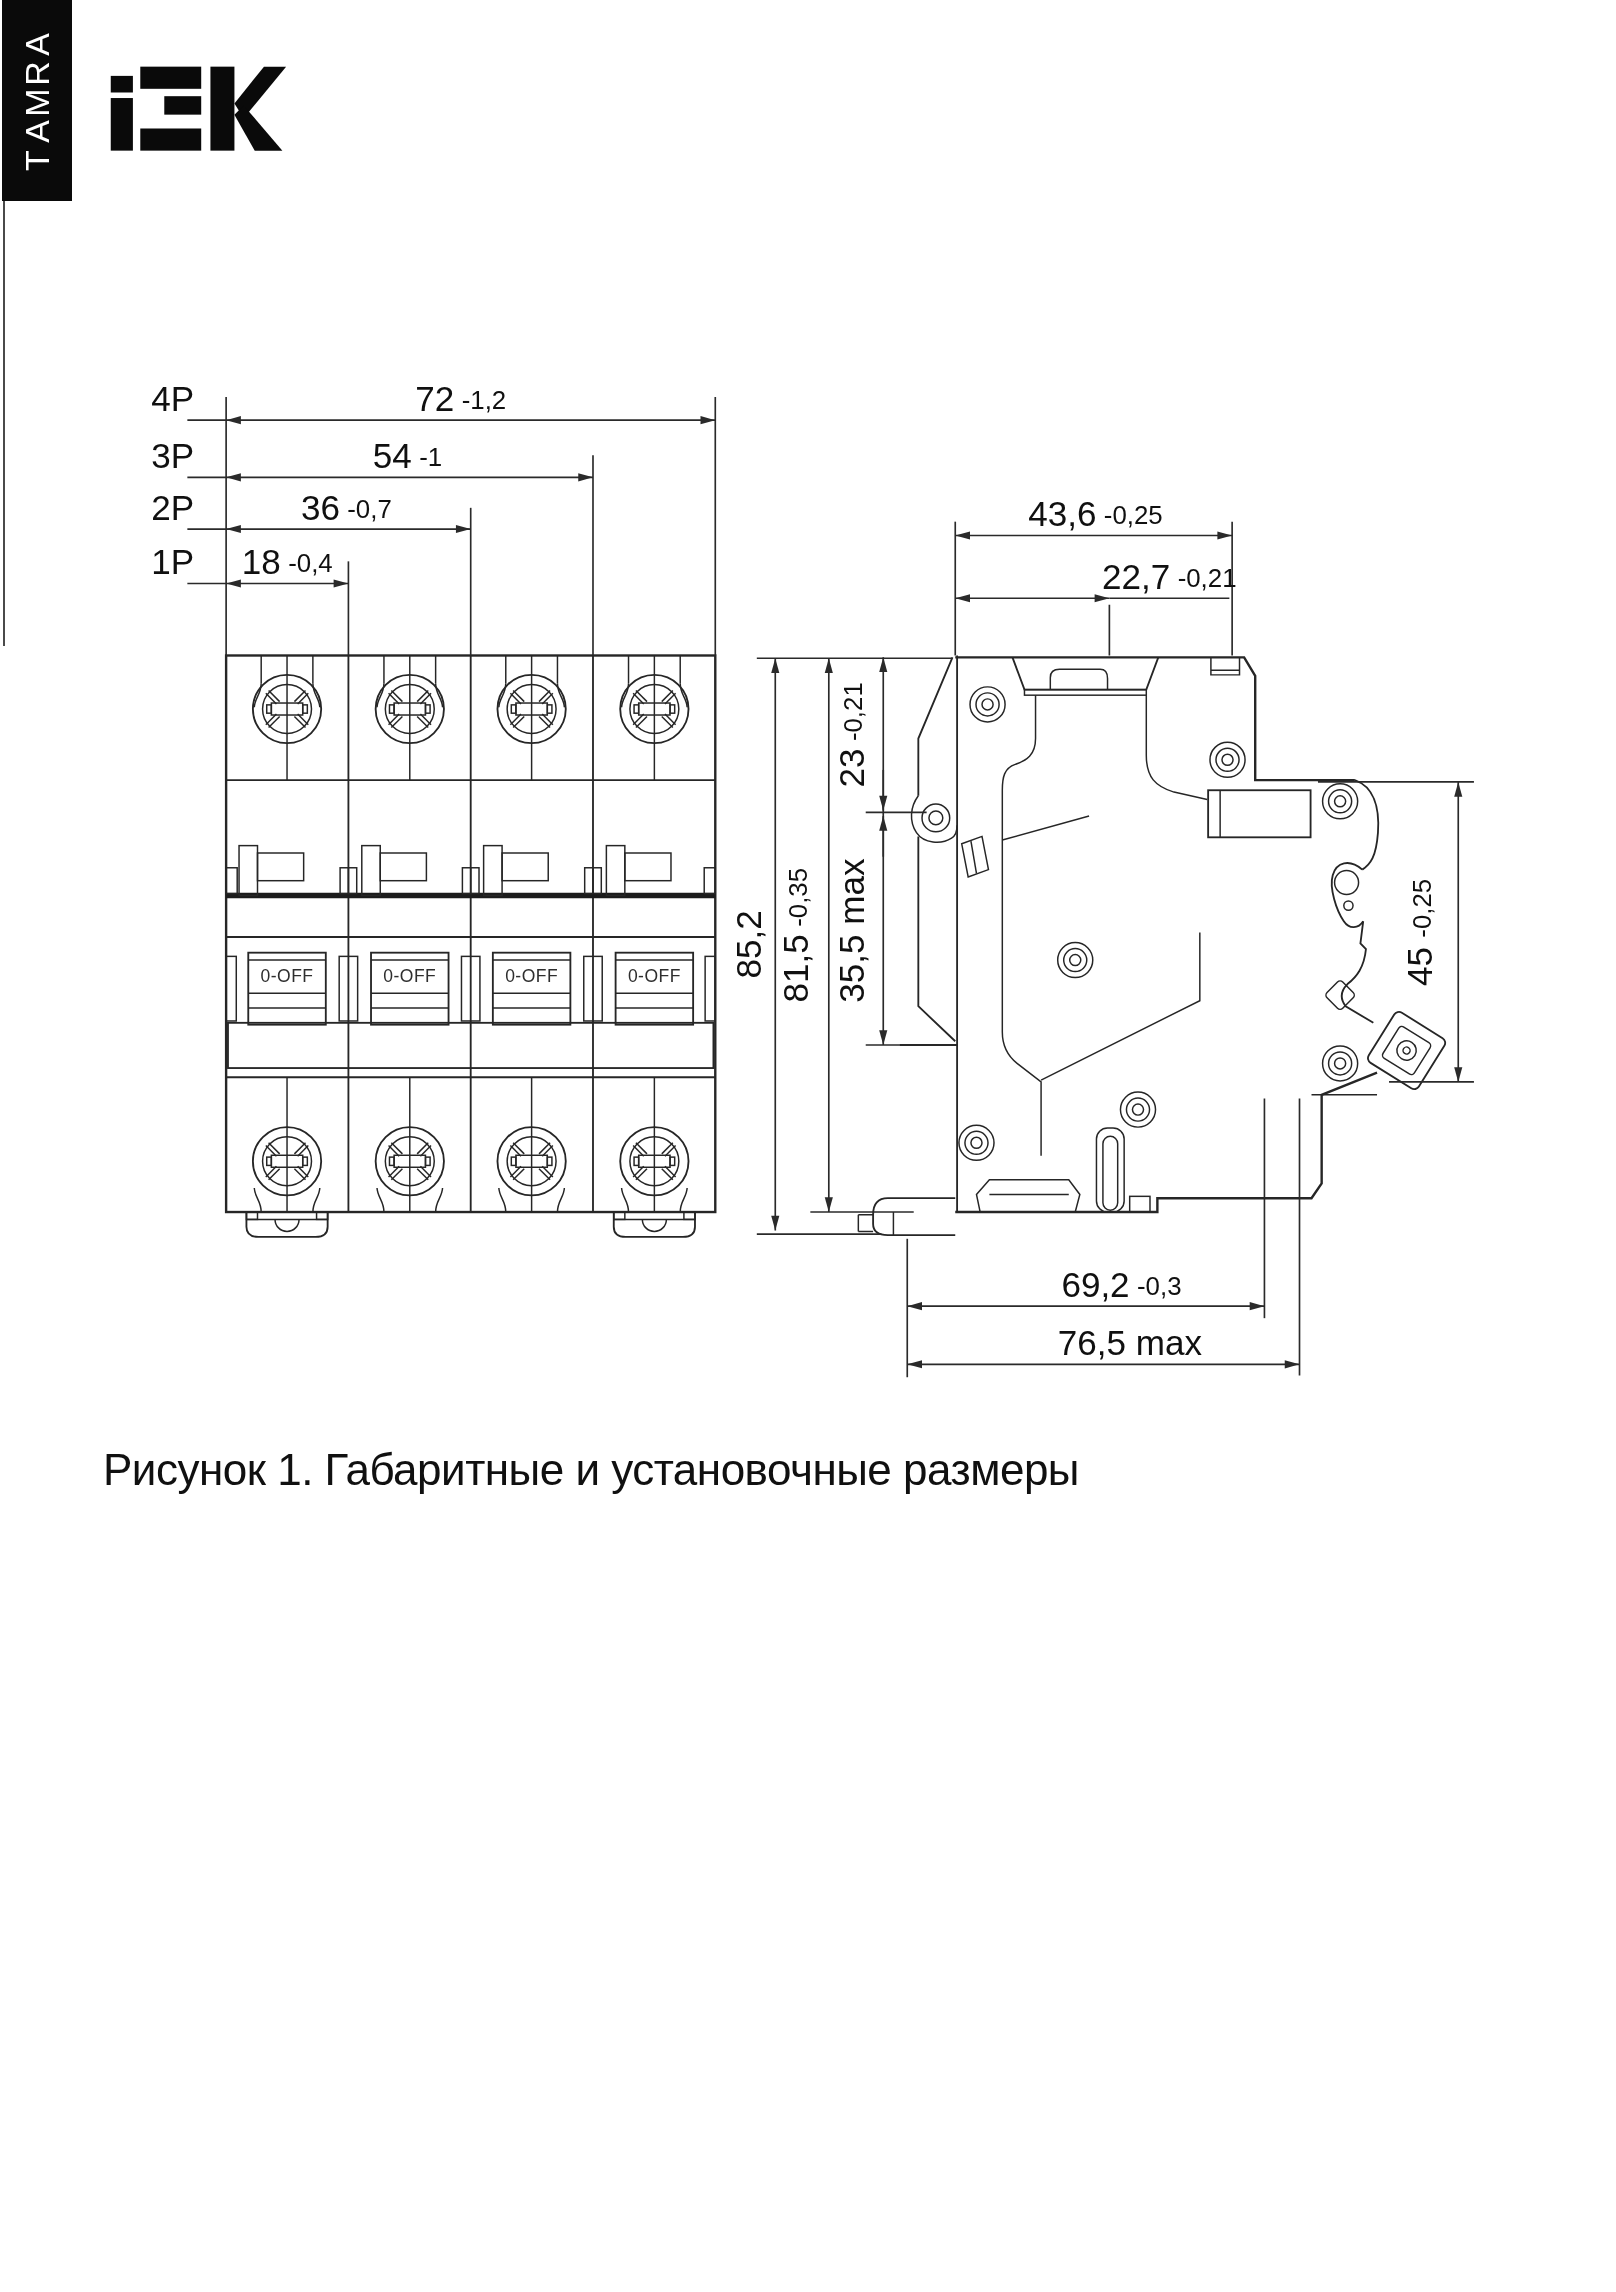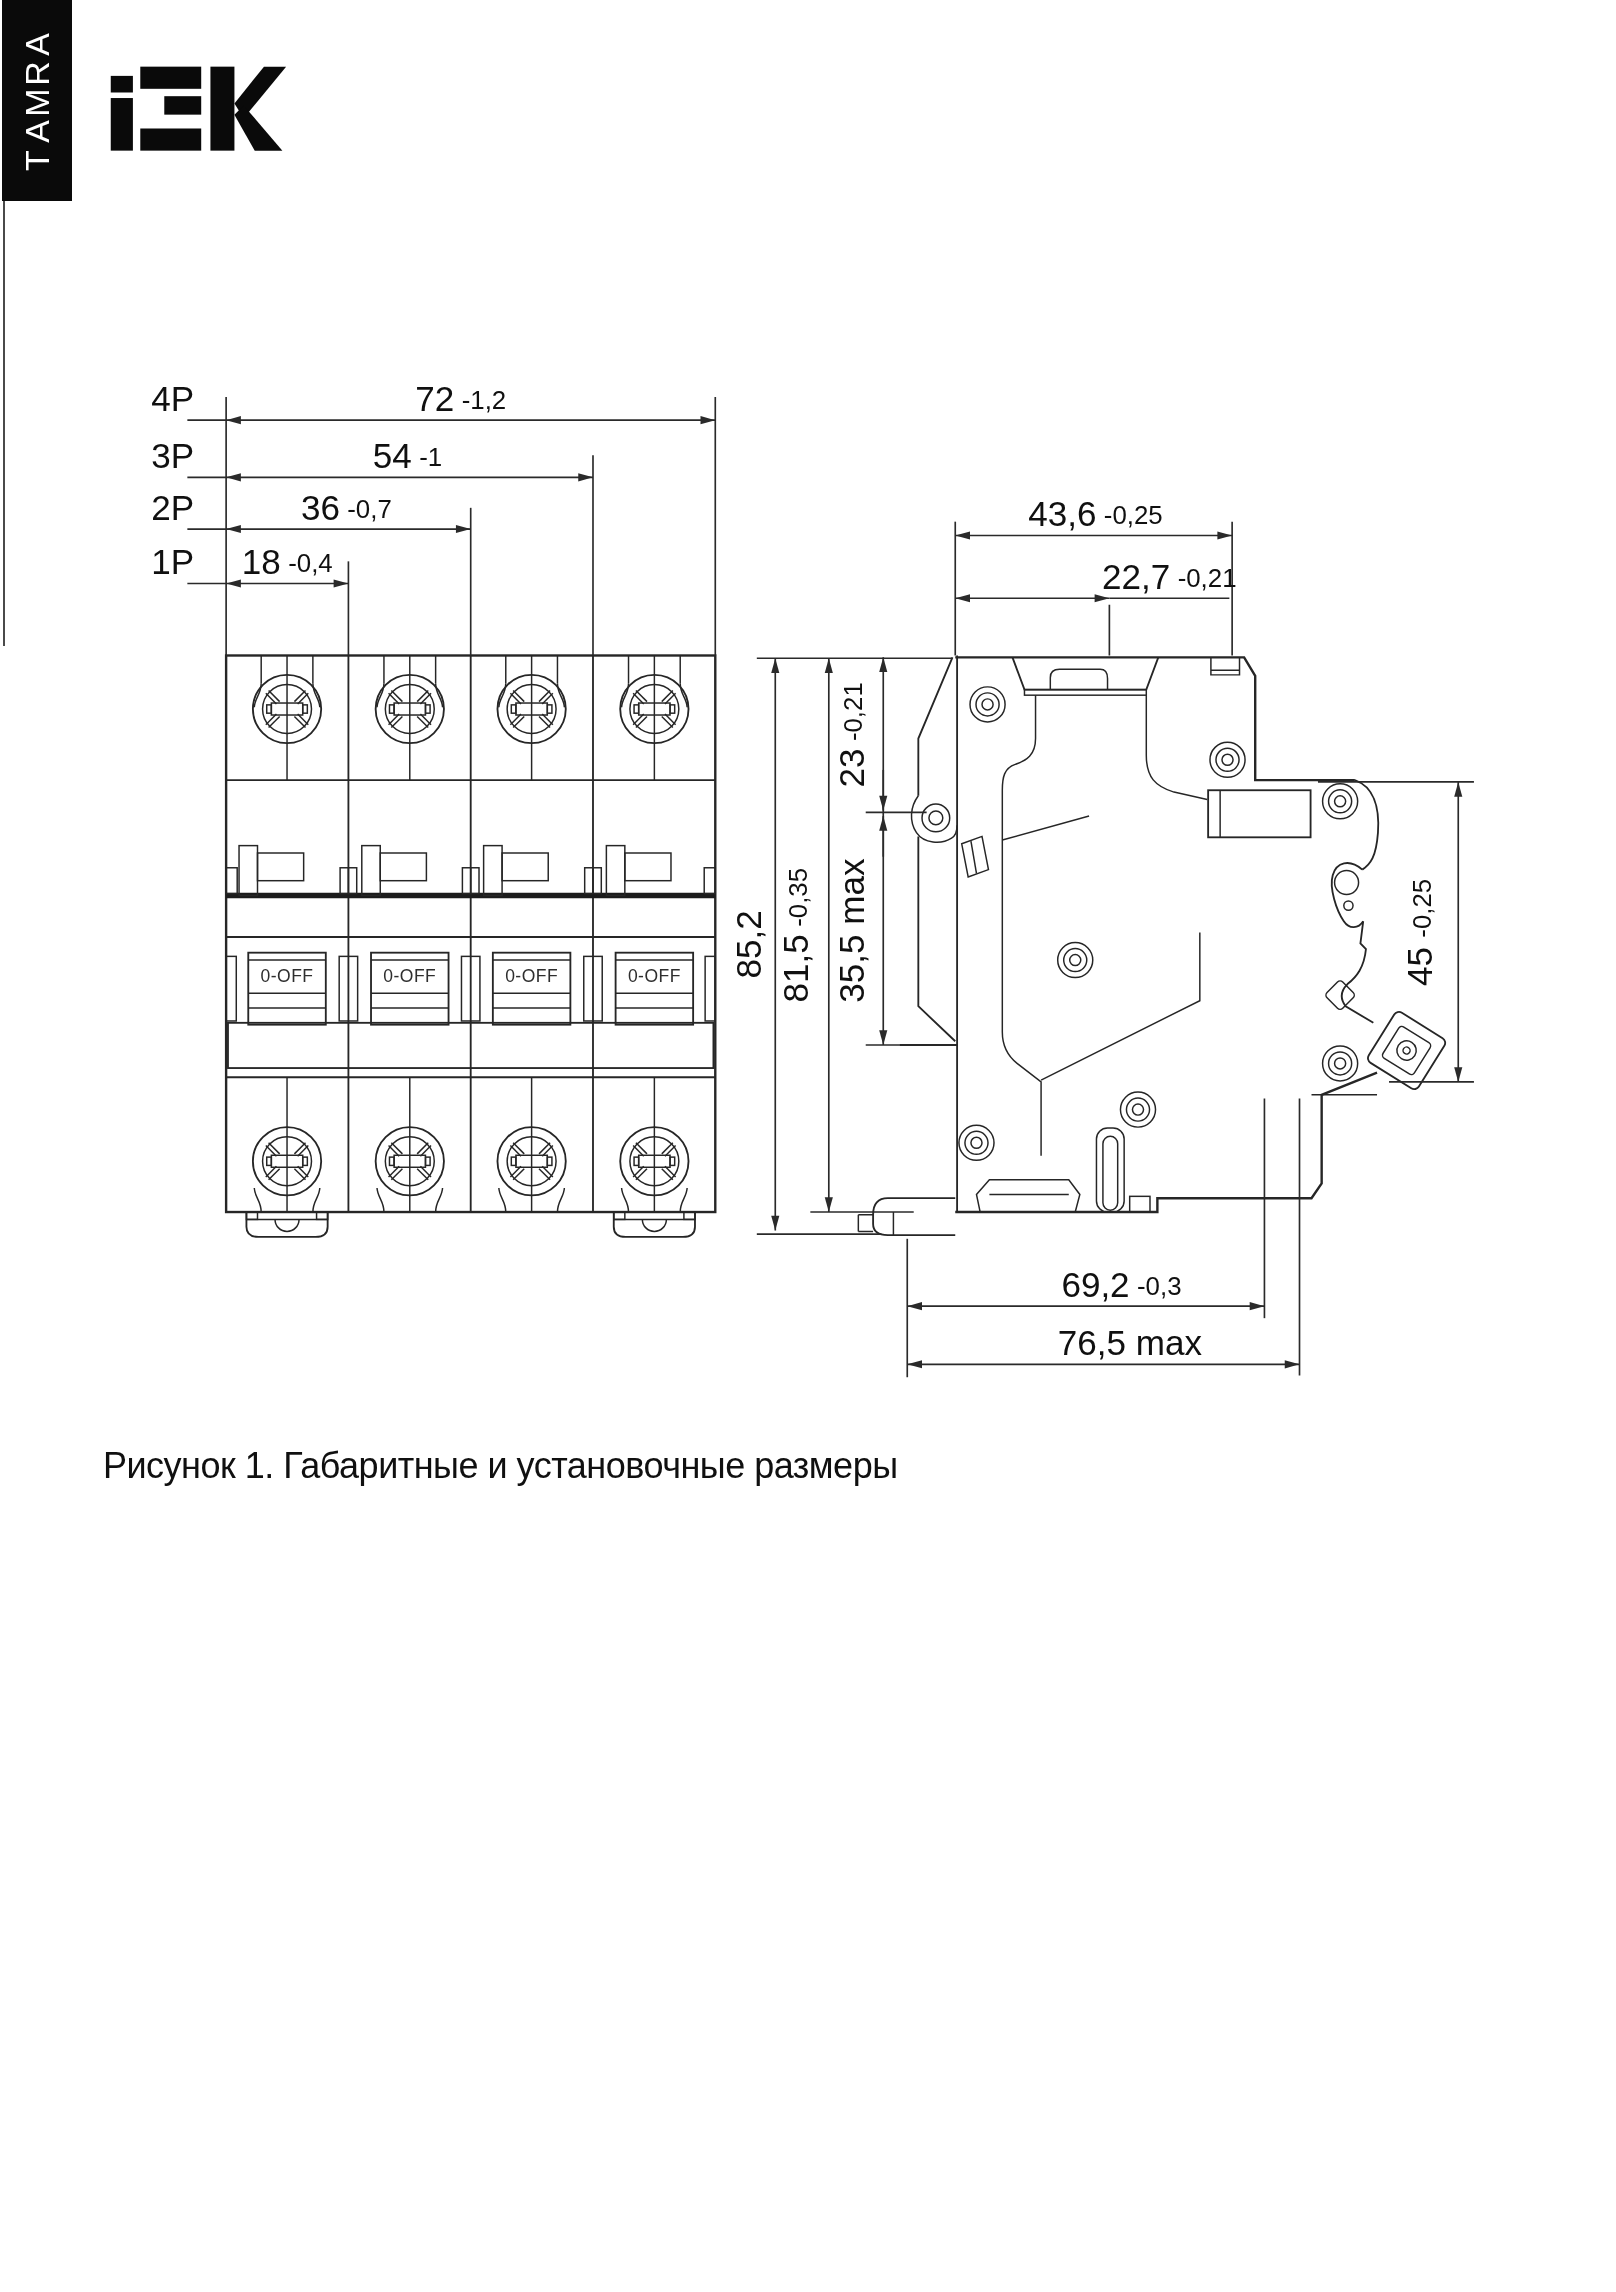--- a/index.html
+++ b/index.html
@@ -4,21 +4,21 @@
 <style>
   html,body{margin:0;padding:0;background:#ffffff;}
   .page{position:relative;width:1617px;height:2293px;background:#fff;overflow:hidden;
         font-family:"Liberation Sans",sans-serif;}
   .brandbar{position:absolute;left:1.8px;top:0;width:70px;height:201px;background:#0a0a0a;
             display:flex;flex-direction:column;align-items:center;justify-content:flex-start;
             padding-top:29.5px;box-sizing:border-box;}
   .vl{height:29px;width:70px;display:flex;align-items:center;justify-content:center;
       transform:rotate(-90deg);color:#fff;font-size:34px;font-weight:400;letter-spacing:0px;}
   .pageline{position:absolute;left:2.8px;top:201px;width:1.8px;height:445px;background:#4a4a4a;}
-  .caption{position:absolute;left:103px;top:1445px;font-size:36px;color:#101010;
+  .caption{position:absolute;left:103px;top:1445px;font-size:44px;color:#101010;
            letter-spacing:-0.5px;white-space:nowrap;}
   svg{position:absolute;left:0;top:0;}
   .ln{stroke:#262626;stroke-width:2;fill:none;stroke-linecap:butt;stroke-linejoin:miter;}
   .lnb{stroke:#262626;stroke-width:2.6;fill:none;}
   .lnt{stroke:#262626;stroke-width:1.6;fill:none;}
   .thick{stroke:#1c1c1c;stroke-width:6;fill:none;}
   .dim{stroke:#2a2a2a;stroke-width:1.8;fill:none;}
   .txt{fill:#101010;}
   .dv{font-size:38px;}
   .dt{font-size:28px;}

